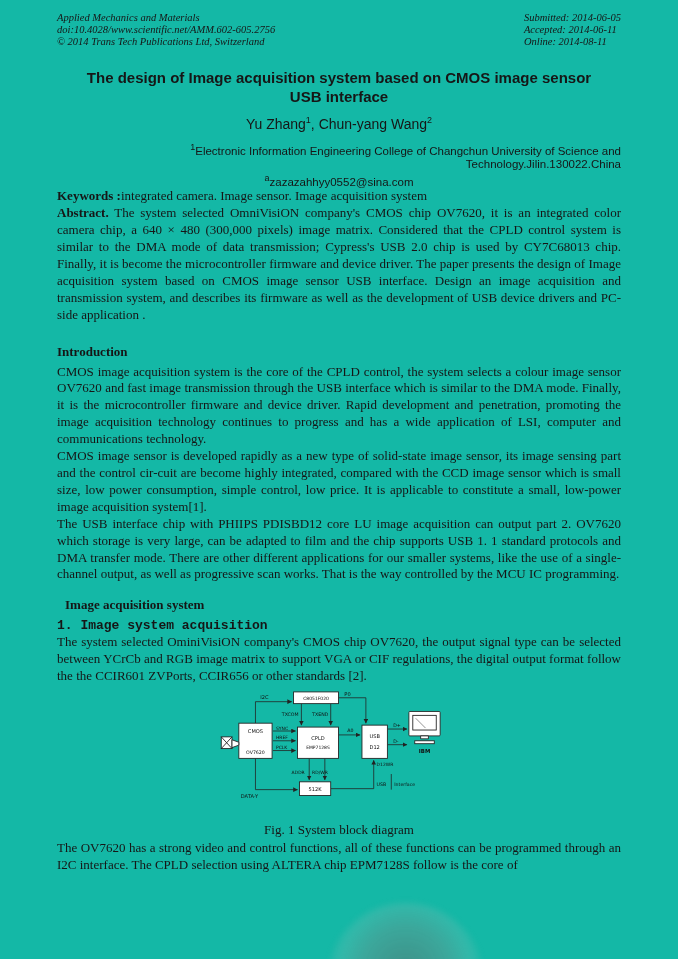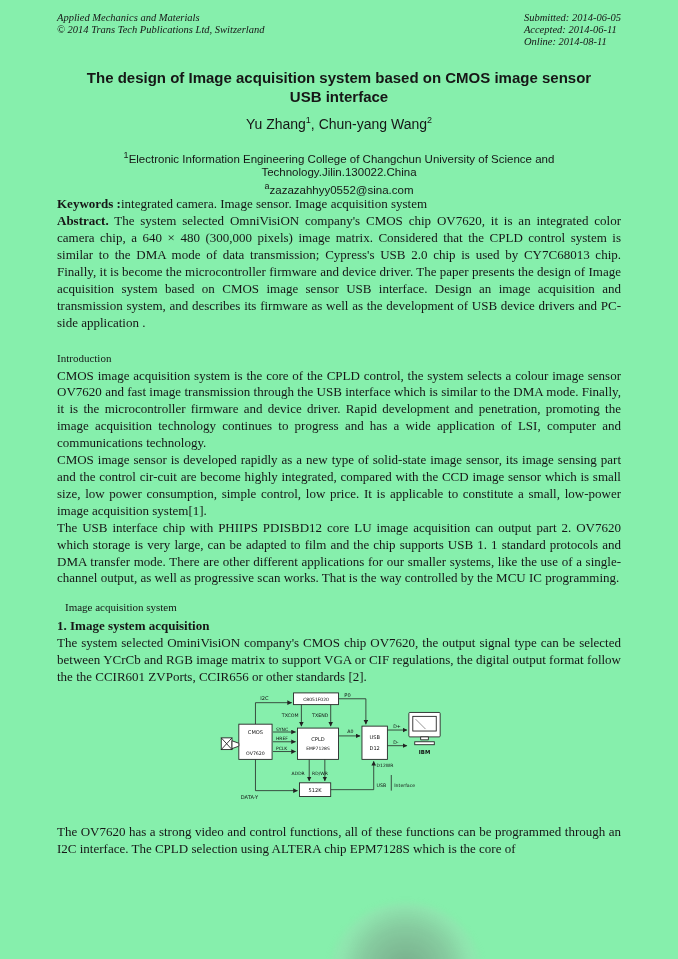--- a/index.html
+++ b/index.html
@@ -1,42 +1,42 @@
 <!DOCTYPE html>
 <html><head>
 <meta charset="utf-8">
 <style>
   html, body { margin:0; padding:0; background:#9a9a9a; }
   .page {
     position:relative; width:678px; height:959px; margin:0 auto;
-    background:#86efac; overflow:hidden;
+    background:#14b8a6; overflow:hidden;
     font-family:"Liberation Serif", serif; color:#161616;
   }
   .content { padding:12px 57px 0 57px; }
 
   .header { display:flex; justify-content:space-between; font-style:italic; font-size:10.5px; line-height:12px; }
   .header-right { text-align:left; }
 
   .title {
     margin:21px auto 0; max-width:530px; text-align:center;
     font-family:"Liberation Sans", sans-serif; font-weight:bold;
     font-size:15px; line-height:18.5px;
   }
   .authors { margin-top:9px; text-align:center; font-family:"Liberation Sans", sans-serif; font-size:14px; }
   sup { font-size:9px; }
-  .affiliation { margin-top:16px; text-align:center; font-family:"Liberation Sans", sans-serif; font-size:11.5px; line-height:14px; }
+  .affiliation { margin-top:8px; text-align:right; font-family:"Liberation Sans", sans-serif; font-size:11.5px; line-height:14px; }
   .email { margin-top:2px; text-align:center; font-family:"Liberation Sans", sans-serif; font-size:11.5px; }
 
   .keywords { margin-top:21px; font-size:13px; }
   .abstract { margin-top:12px; }
   p.body { margin:0; font-size:13px; line-height:16.9px; text-align:justify; }
 
-  h2.sec { margin:20px 0 4px; font-size:11px; font-weight:normal; }
+  h2.sec { margin:20px 0 4px; font-size:13px; font-weight:bold; }
   h2.sec2 { margin:14px 8px 2px; }
-  h3.sub { margin:5px 0 1px; font-size:13px; font-weight:bold; }
+  h3.sub { margin:5px 0 1px; font-size:13px; font-weight:bold;font-family:Liberation Mono, monospace; }
 
   .figure { margin-top:3px; text-align:center; }
   .caption { font-size:13px; text-align:center; margin:1px 0 2px; }
   p.last { margin-top:2px; }
 
   .watermark {
     position:absolute; left:328px; top:903px; width:155px; height:150px;
     border-radius:50%;
     background: radial-gradient(circle at 50% 45%,
       rgba(105,105,105,0.50) 0%, rgba(135,135,135,0.35) 38%,
@@ -48,20 +48,21 @@
 </style>
 </head>
 <body>
 
 <div class="page">
   <div class="content">
 
     <div class="header">
       <div class="header-left">
         <div>Applied Mechanics and Materials</div>
+        <div>doi:10.4028/www.scientific.net/AMM.602-605.2756</div>
         <div>© 2014 Trans Tech Publications Ltd, Switzerland</div>
       </div>
       <div class="header-right">
         <div>Submitted: 2014-06-05</div>
         <div>Accepted: 2014-06-11</div>
         <div>Online: 2014-08-11</div>
       </div>
     </div>
 
     <div class="title">The design of Image acquisition system based on CMOS image sensor USB interface</div>
@@ -150,19 +151,20 @@
           <text x="76" y="88" font-size="4.6">ADDR</text>
           <text x="97" y="88" font-size="4.6">RD/WR</text>
           <text x="100" y="105.5" text-anchor="middle">512K</text>
           <text x="24" y="113">DATA-Y</text>
           <text x="163" y="100" font-size="4.8">USB</text>
           <text x="181" y="100" font-size="4.8">Interface</text>
         </g>
       </svg>
     </div>
 
+    <div class="caption">Fig. 1 System block diagram</div>
 
-    <p class="body last">The OV7620 has a strong video and control functions, all of these functions can be programmed through an I2C interface. The CPLD selection using ALTERA chip EPM7128S which is the core of</p>
+    <p class="body last">The OV7620 has a strong video and control functions, all of these functions can be programmed through an I2C interface. The CPLD selection using ALTERA chip EPM7128S follow is the core of</p>
 
   </div>
 
   <div class="watermark"></div>
 </div>
 
 </body></html>

